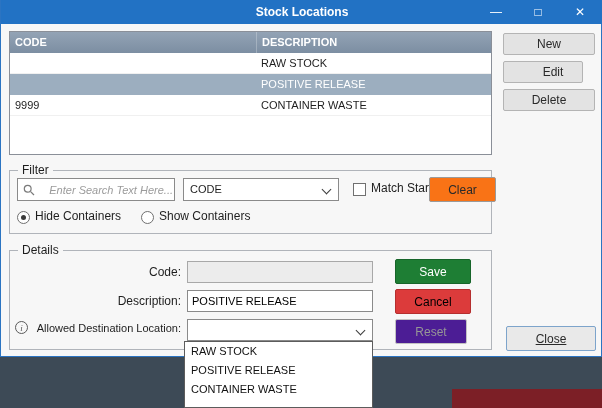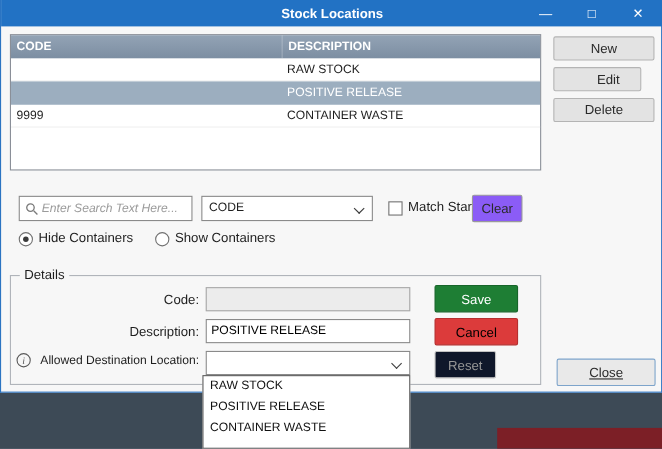--- a/index.html
+++ b/index.html
@@ -27,33 +27,33 @@
   #btn-edit   { left:502px; top:61px; width:80px; height:22px;padding-left:20px; }
   #btn-delete { left:502px; top:89px; width:92px; height:22px; }
 
   .groupbox { position:absolute; border:1px solid #b0b4ba; }
   .legend { position:absolute; top:-8px; left:8px; background:#f7f7f7; padding:0 4px; font-size:12px; color:#1e1e1e; }
   #filter-box  { left:8px; top:170px; width:483px; height:64px; }
   #details-box { left:8px; top:250px; width:483px; height:100px; }
 
   .searchwrap { position:absolute; left:16px; top:178px; width:158px; height:23px; background:#fff; border:1px solid #8a8a8a; }
   .searchwrap svg { position:absolute; left:5px; top:5px; }
-  .searchwrap input { position:absolute; left:20px; top:1px; width:135px; height:19px; border:none; outline:none; font-size:11px; font-family:"Liberation Sans",sans-serif; background:transparent; }
+  .searchwrap input { position:absolute; left:20px; top:1px; width:135px; height:19px; border:none; outline:none; font-size:11px; font-family:"Liberation Sans",sans-serif; background:transparent;text-align:right; }
   .searchwrap input::placeholder { color:#9b9b9b; font-style:italic; }
 
   .combo { position:absolute; background:#fff; border:1px solid #8a8a8a; font-size:11px; }
   .combo .val { position:absolute; left:6px; top:4px; }
   .chev { position:absolute; right:8px; top:7px; width:7px; height:7px; border-right:1.5px solid #3c3c3c; border-bottom:1.5px solid #3c3c3c; transform:rotate(45deg); }
   #field-combo { left:182px; top:178px; width:156px; height:23px; }
   #dest-combo  { left:186px; top:319px; width:186px; height:22px; }
 
   .checkbox { position:absolute; left:352px; top:183px; width:13px; height:13px; background:#fff; border:1px solid #707070; }
   .cb-label { position:absolute; left:370px; top:181px; }
 
-  #btn-clear { left:428px; top:177px; width:46px; height:25px; background:#8b5cf6; border:1px solid #9a9a9a; }
+  #btn-clear { left:428px; top:177px; width:67px; height:25px; background:#f97316; border:1px solid #9a9a9a; }
 
   .radio { position:absolute; width:13px; height:13px; border:1px solid #707070; border-radius:50%; background:#fff; }
   .radio.checked::after { content:""; position:absolute; left:3px; top:3px; width:5px; height:5px; border-radius:50%; background:#3b3b3b; }
   #radio-hide { left:16px; top:211px; }
   #radio-show { left:140px; top:211px; }
   .radio-label { position:absolute; top:209px; }
   #lbl-hide { left:34px; }
   #lbl-show { left:158px; }
 
   .fieldlabel { position:absolute; right:420px; white-space:nowrap; text-align:right; }
@@ -62,21 +62,21 @@
   #lbl-dest { top:322px; font-size:11px; }
 
   .textinput { position:absolute; left:186px; height:22px; width:186px; border:1px solid #8a8a8a; font-size:11px; font-family:"Liberation Sans",sans-serif; padding:0 4px; outline:none; }
   #inp-code { top:261px; background:#ececec; border-color:#a8a8a8; }
   #inp-desc { top:290px; background:#fff; }
 
   .infoicon { position:absolute; left:14px; top:321px; width:13px; height:13px; border:1px solid #5a5a5a; border-radius:50%; color:#5a5a5a; font-size:9px; font-style:italic; text-align:center; line-height:12px; font-family:"Liberation Serif",serif; }
 
   #btn-save   { left:394px; top:259px; width:76px; height:25px; background:#1e7e34; border:1px solid #17652a; color:#fff; }
   #btn-cancel { left:394px; top:289px; width:76px; height:25px; background:#dc3b3b; border:1px solid #b52f2f; color:#000000; }
-  #btn-reset  { left:394px; top:319px; width:56px; height:25px; background:#0f172a; border:1px solid #c2c2c2; color:#969696; }
+  #btn-reset  { left:394px; top:319px; width:72px; height:25px; background:#4c1d95; border:1px solid #c2c2c2; color:#969696; }
   #btn-close  { left:505px; top:326px; width:90px; height:25px; background:#e9e9e9; border:1px solid #7da4cb;text-decoration:underline; }
 
   .popup { position:absolute; left:184px; top:341px; width:189px; height:67px; background:#fff; border:1px solid #5c5c5c; z-index:20; }
   .popup-item { height:19px; padding:3px 6px 0; font-size:11px; color:#111; }
 
   .bg-strip { position:absolute; left:0; top:357px; width:602px; height:51px; background:#3d4a56; }
   .red-banner { position:absolute; left:452px; top:389px; width:150px; height:19px; background:#7c1f26; z-index:5; }
 </style>
 </head>
 <body>
@@ -114,20 +114,23 @@
     <div class="grid-row">
       <div class="c-code">9999</div>
       <div class="c-desc">CONTAINER WASTE</div>
     </div>
   </div>
 
   <div class="btn" id="btn-new">New</div>
   <div class="btn" id="btn-edit">Edit</div>
   <div class="btn" id="btn-delete">Delete</div>
 
+  <div class="groupbox" id="filter-box">
+    <div class="legend">Filter</div>
+  </div>
   <div class="searchwrap">
     <svg width="12" height="12" viewBox="0 0 12 12">
       <circle cx="4.7" cy="4.7" r="3.4" fill="none" stroke="#7a7a7a" stroke-width="1.2"></circle>
       <line x1="7.6" y1="7.6" x2="11" y2="11" stroke="#7a7a7a" stroke-width="1.2"></line>
     </svg>
     <input type="text" placeholder="Enter Search Text Here..." style="">
   </div>
   <div class="combo" id="field-combo">
     <span class="val">CODE</span>
     <span class="chev"></span>

